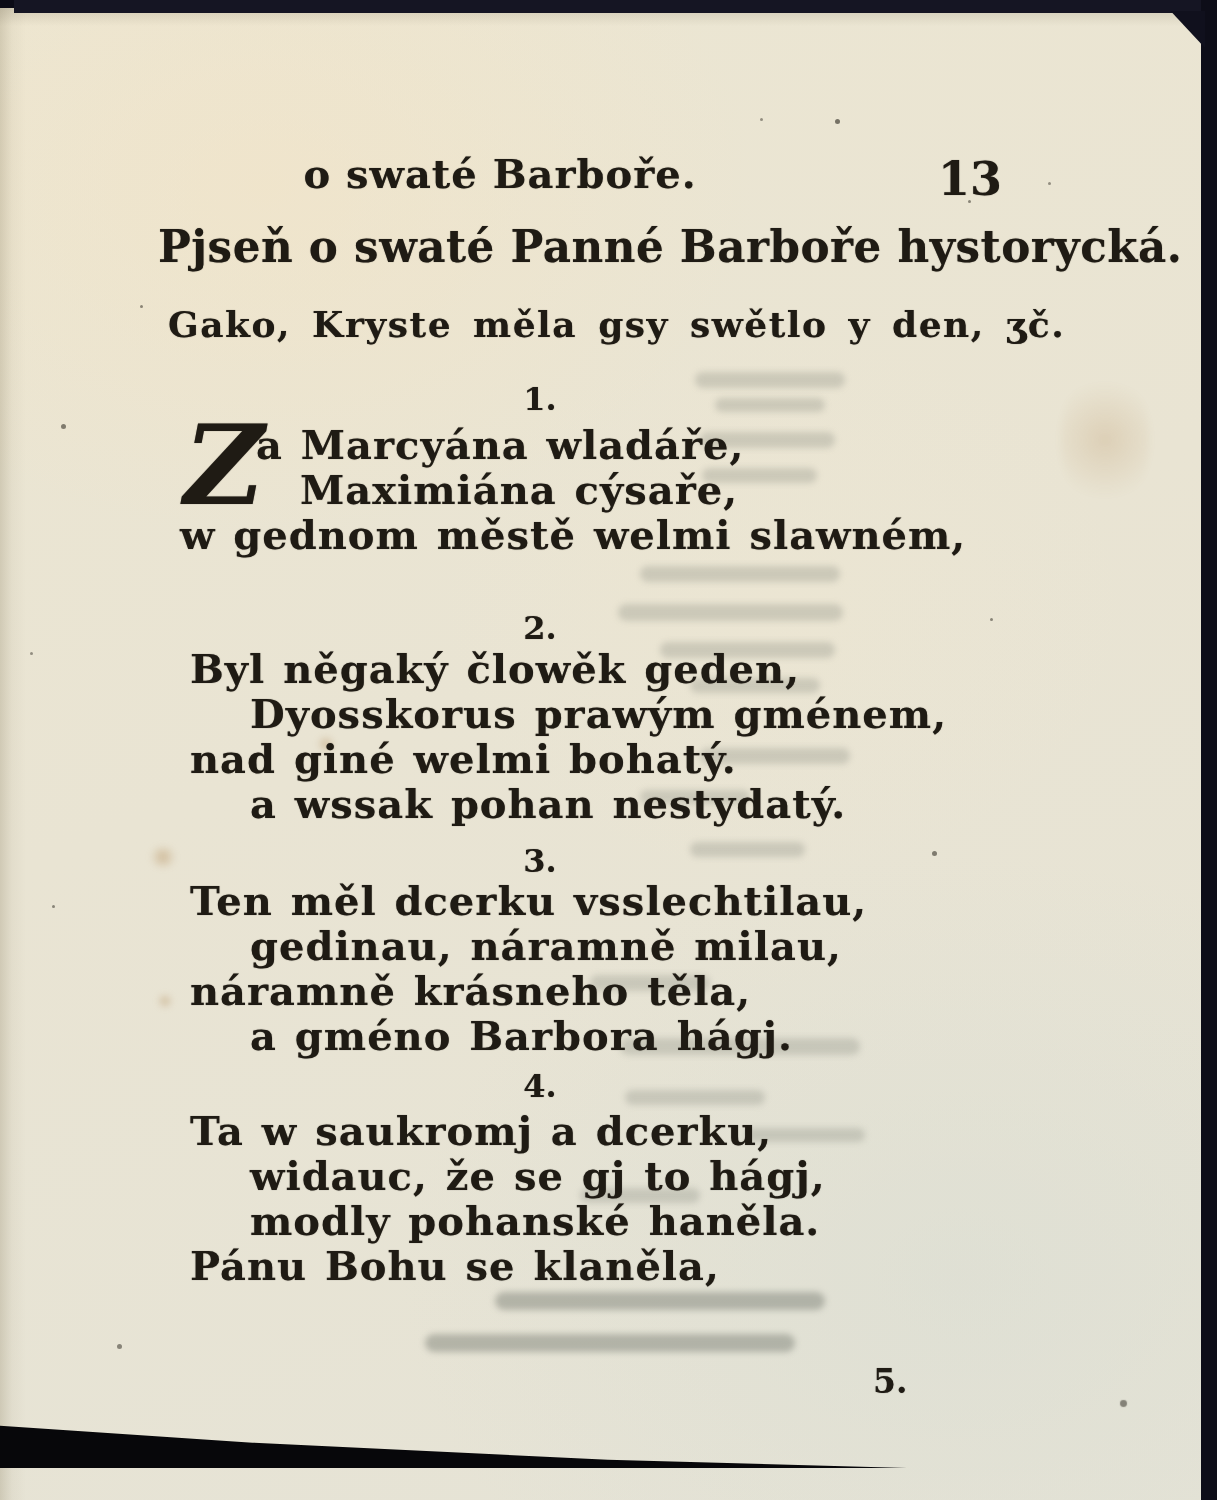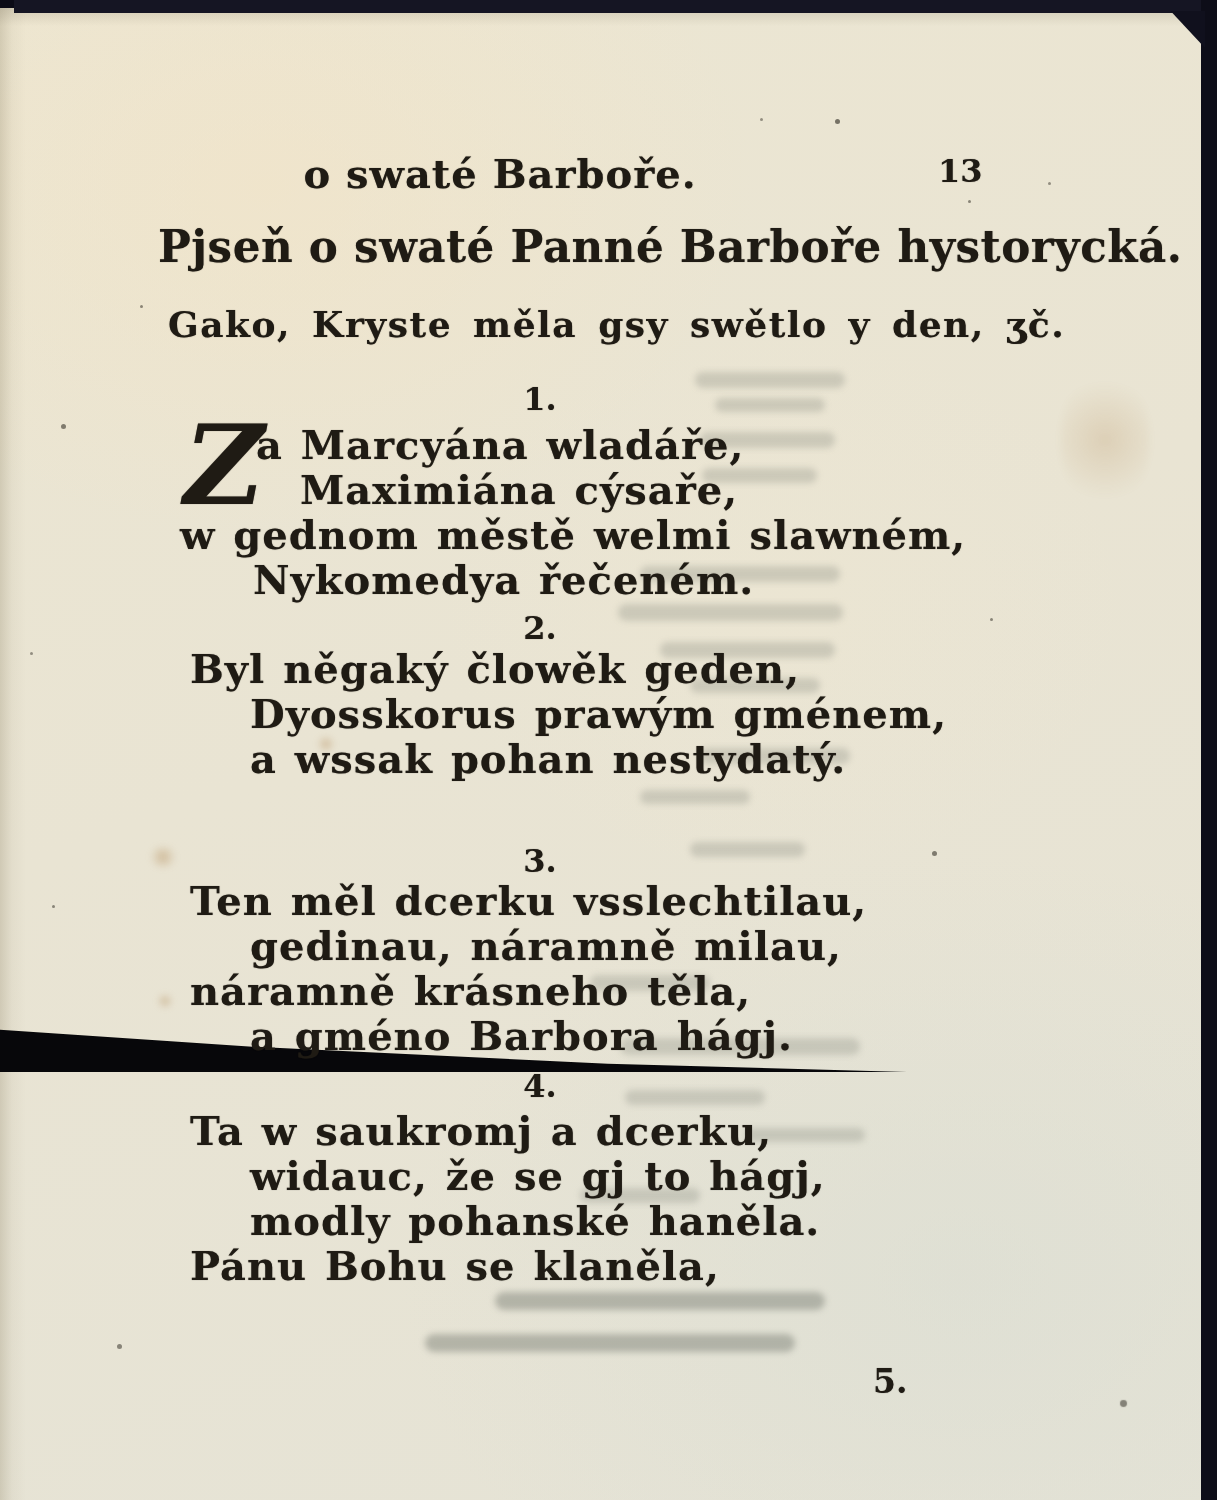--- a/index.html
+++ b/index.html
@@ -2,21 +2,21 @@
 <html><head>
 <meta charset="utf-8">
 <style>
   html,body{margin:0;padding:0;}
   body{
     width:1217px;height:1500px;
     background:#0b0b16;
     font-family:"DejaVu Serif", serif;
     overflow:hidden;
   }
-  .scene{position:relative;width:1217px;height:1072px;background:#0b0b16;}
+  .scene{position:relative;width:1217px;height:1468px;background:#0b0b16;}
 
   
   .page{
     position:absolute;left:0;top:8px;width:1203px;height:1492px;
     background:
       radial-gradient(ellipse 700px 500px at 22% 12%, rgba(243,228,198,0.55), transparent 70%),
       radial-gradient(ellipse 800px 600px at 80% 85%, rgba(214,219,210,0.45), transparent 70%),
       radial-gradient(ellipse 500px 400px at 65% 40%, rgba(238,231,210,0.4), transparent 70%),
       linear-gradient(160deg,#ece6d2 0%,#e9e4d3 45%,#e5e3d6 100%);
   }
@@ -34,21 +34,21 @@
   .band-right{position:absolute;left:1201px;top:0;width:16px;height:1500px;background:#0d0d18;}
   .corner-cut{position:absolute;left:1163px;top:11px;width:42px;height:42px;background:#10101d;
     clip-path:polygon(18% 0, 100% 0, 100% 88%);}
   .bottom-wedge{position:absolute;left:0;bottom:0;width:935px;height:46px;background:#07070a;
     clip-path:polygon(0 8%, 27% 45%, 65% 82%, 97% 100%, 100% 100%, 0 100%);}
 
   
   .ink{color:#1f1b14;text-shadow:0 0 1px rgba(32,27,20,0.55);white-space:nowrap;}
   .header-title{position:absolute;left:300px;top:150px;width:400px;text-align:center;
     font-size:40px;font-weight:bold;letter-spacing:1px;}
-  .page-number{position:absolute;left:938px;top:152px;font-size:32px;font-weight:bold;}
+  .page-number{position:absolute;left:938px;top:152px;font-size:46px;font-weight:bold;}
   .subtitle{position:absolute;left:158px;top:220px;width:800px;
     font-size:45px;font-weight:bold;letter-spacing:0.5px;transform:scaleX(0.97);transform-origin:left;}
   .tune-line{position:absolute;left:168px;top:303px;font-size:36px;font-weight:bold;
     letter-spacing:1.5px;word-spacing:7px;}
 
   .stanza-number{position:absolute;left:170px;width:740px;text-align:center;
     font-size:32px;font-weight:bold;}
   .n1{top:380px;} .n2{top:609px;} .n3{top:842px;} .n4{top:1067px;}
 
   .stanza{position:absolute;left:180px;width:790px;font-size:40px;font-weight:bold;
@@ -130,27 +130,27 @@
   <div class="ink page-number">13</div>
   <div class="ink subtitle">Pjseň o swaté Panné Barboře hystorycká.</div>
   <div class="ink tune-line">Gako, Kryste měla gsy swětlo y den, ʒč.</div>
 
   <div class="ink stanza-number n1">1.</div>
   <div class="stanza s1 ink">
     <span class="dropcap">Z</span>
     <div class="line l1">a Marcyána wladáře,</div>
     <div class="line l2">Maximiána cýsaře,</div>
     <div class="line l3">w gednom městě welmi slawném,</div>
-    <div class="line l4">Nykomedya řečeném.</div>
   </div>
 
   <div class="ink stanza-number n2">2.</div>
   <div class="stanza s2 ink">
     <div class="line m0">Byl něgaký člowěk geden,</div>
     <div class="line m1">Dyosskorus prawým gménem,</div>
+    <div class="line m0">nad giné welmi bohatý.</div>
     <div class="line m1">a wssak pohan nestydatý.</div>
   </div>
 
   <div class="ink stanza-number n3">3.</div>
   <div class="stanza s3 ink">
     <div class="line m0">Ten měl dcerku vsslechtilau,</div>
     <div class="line m1">gedinau, náramně milau,</div>
     <div class="line m0">náramně krásneho těla,</div>
     <div class="line m1">a gméno Barbora hágj.</div>
   </div>

